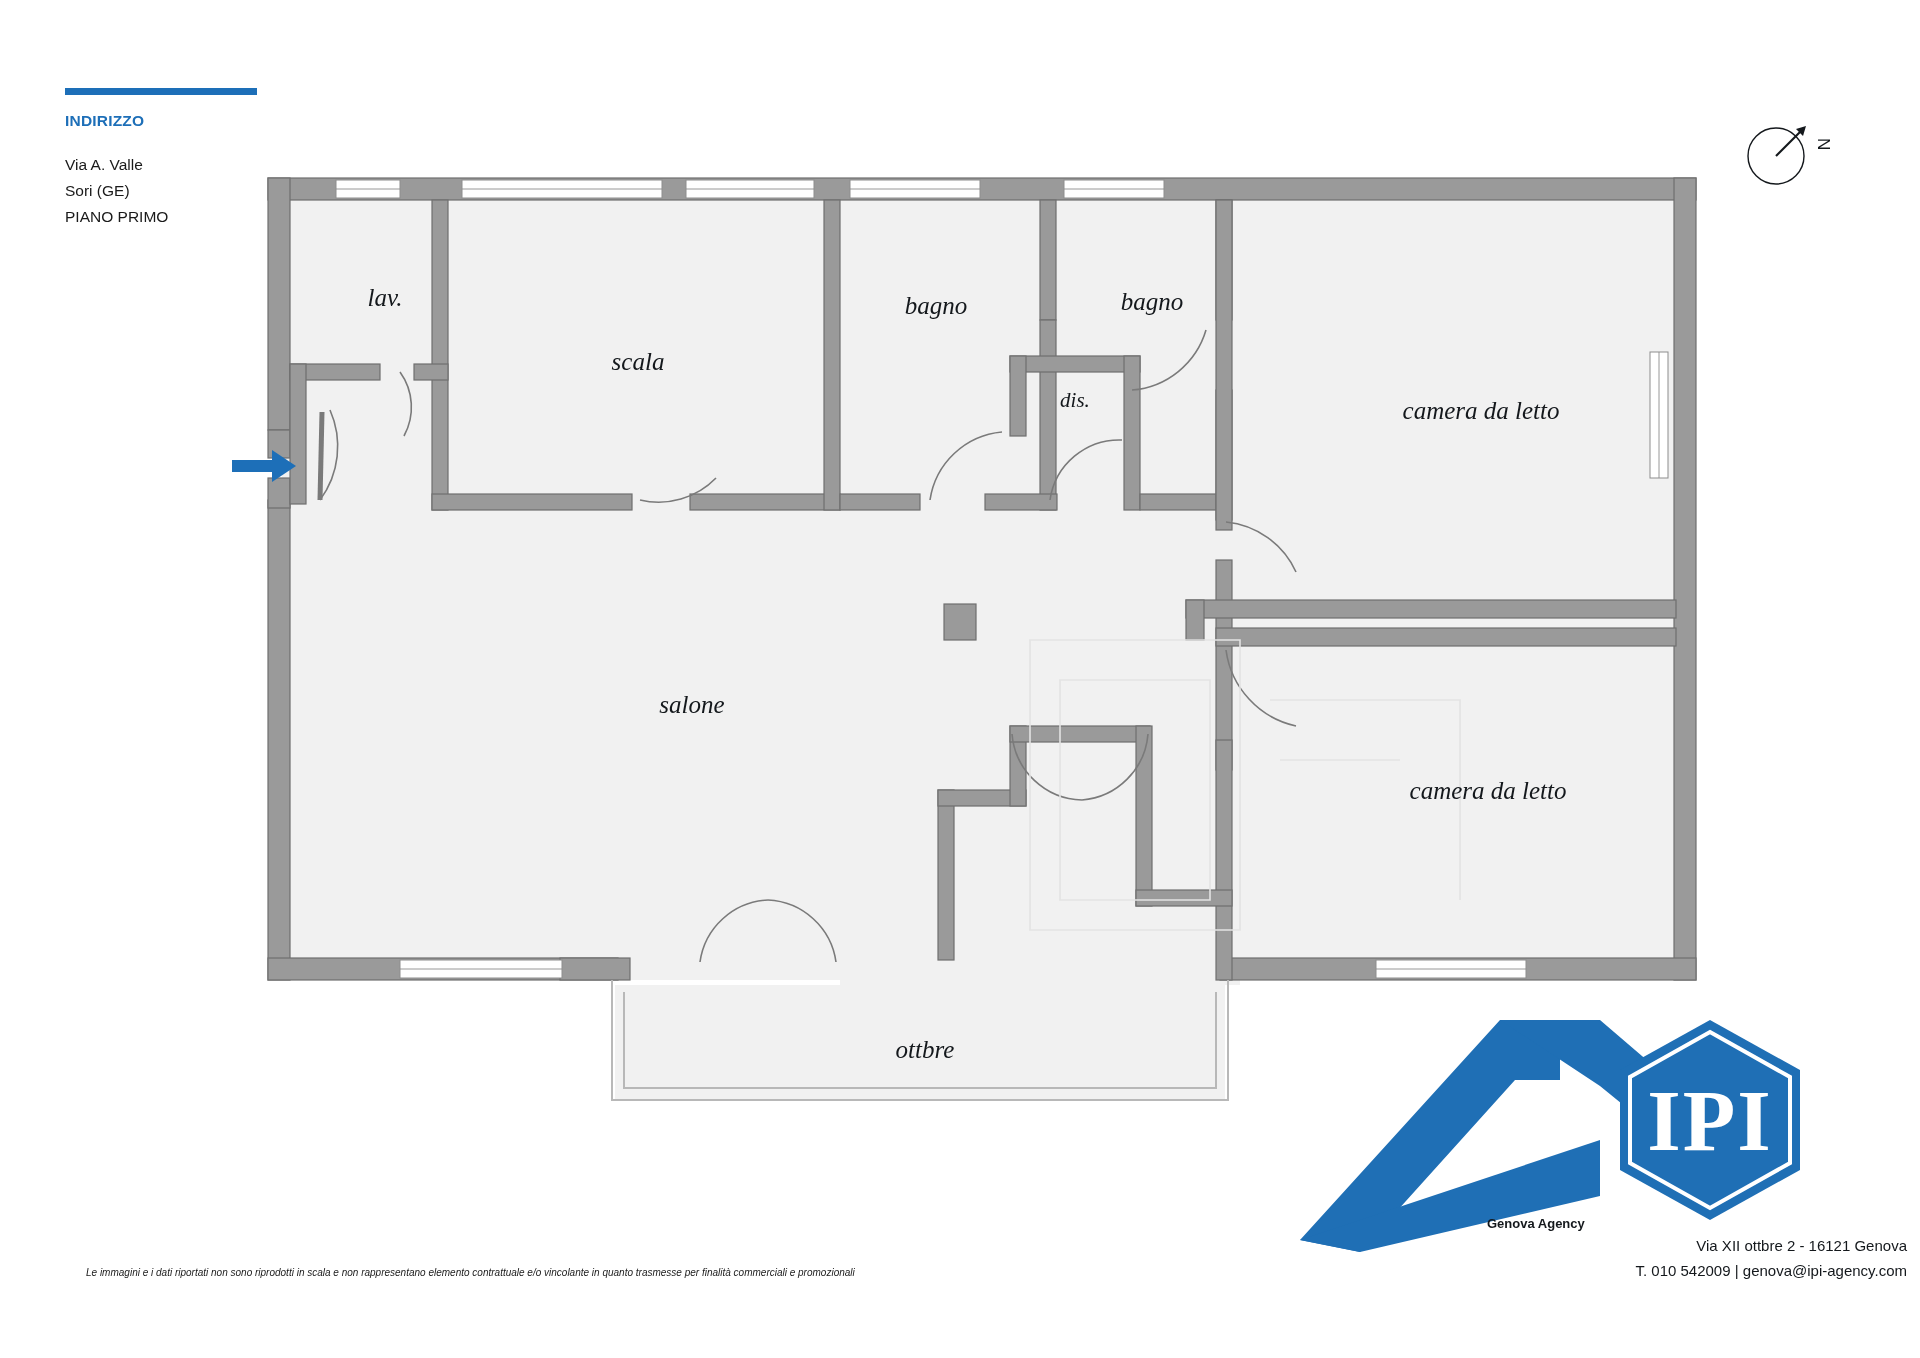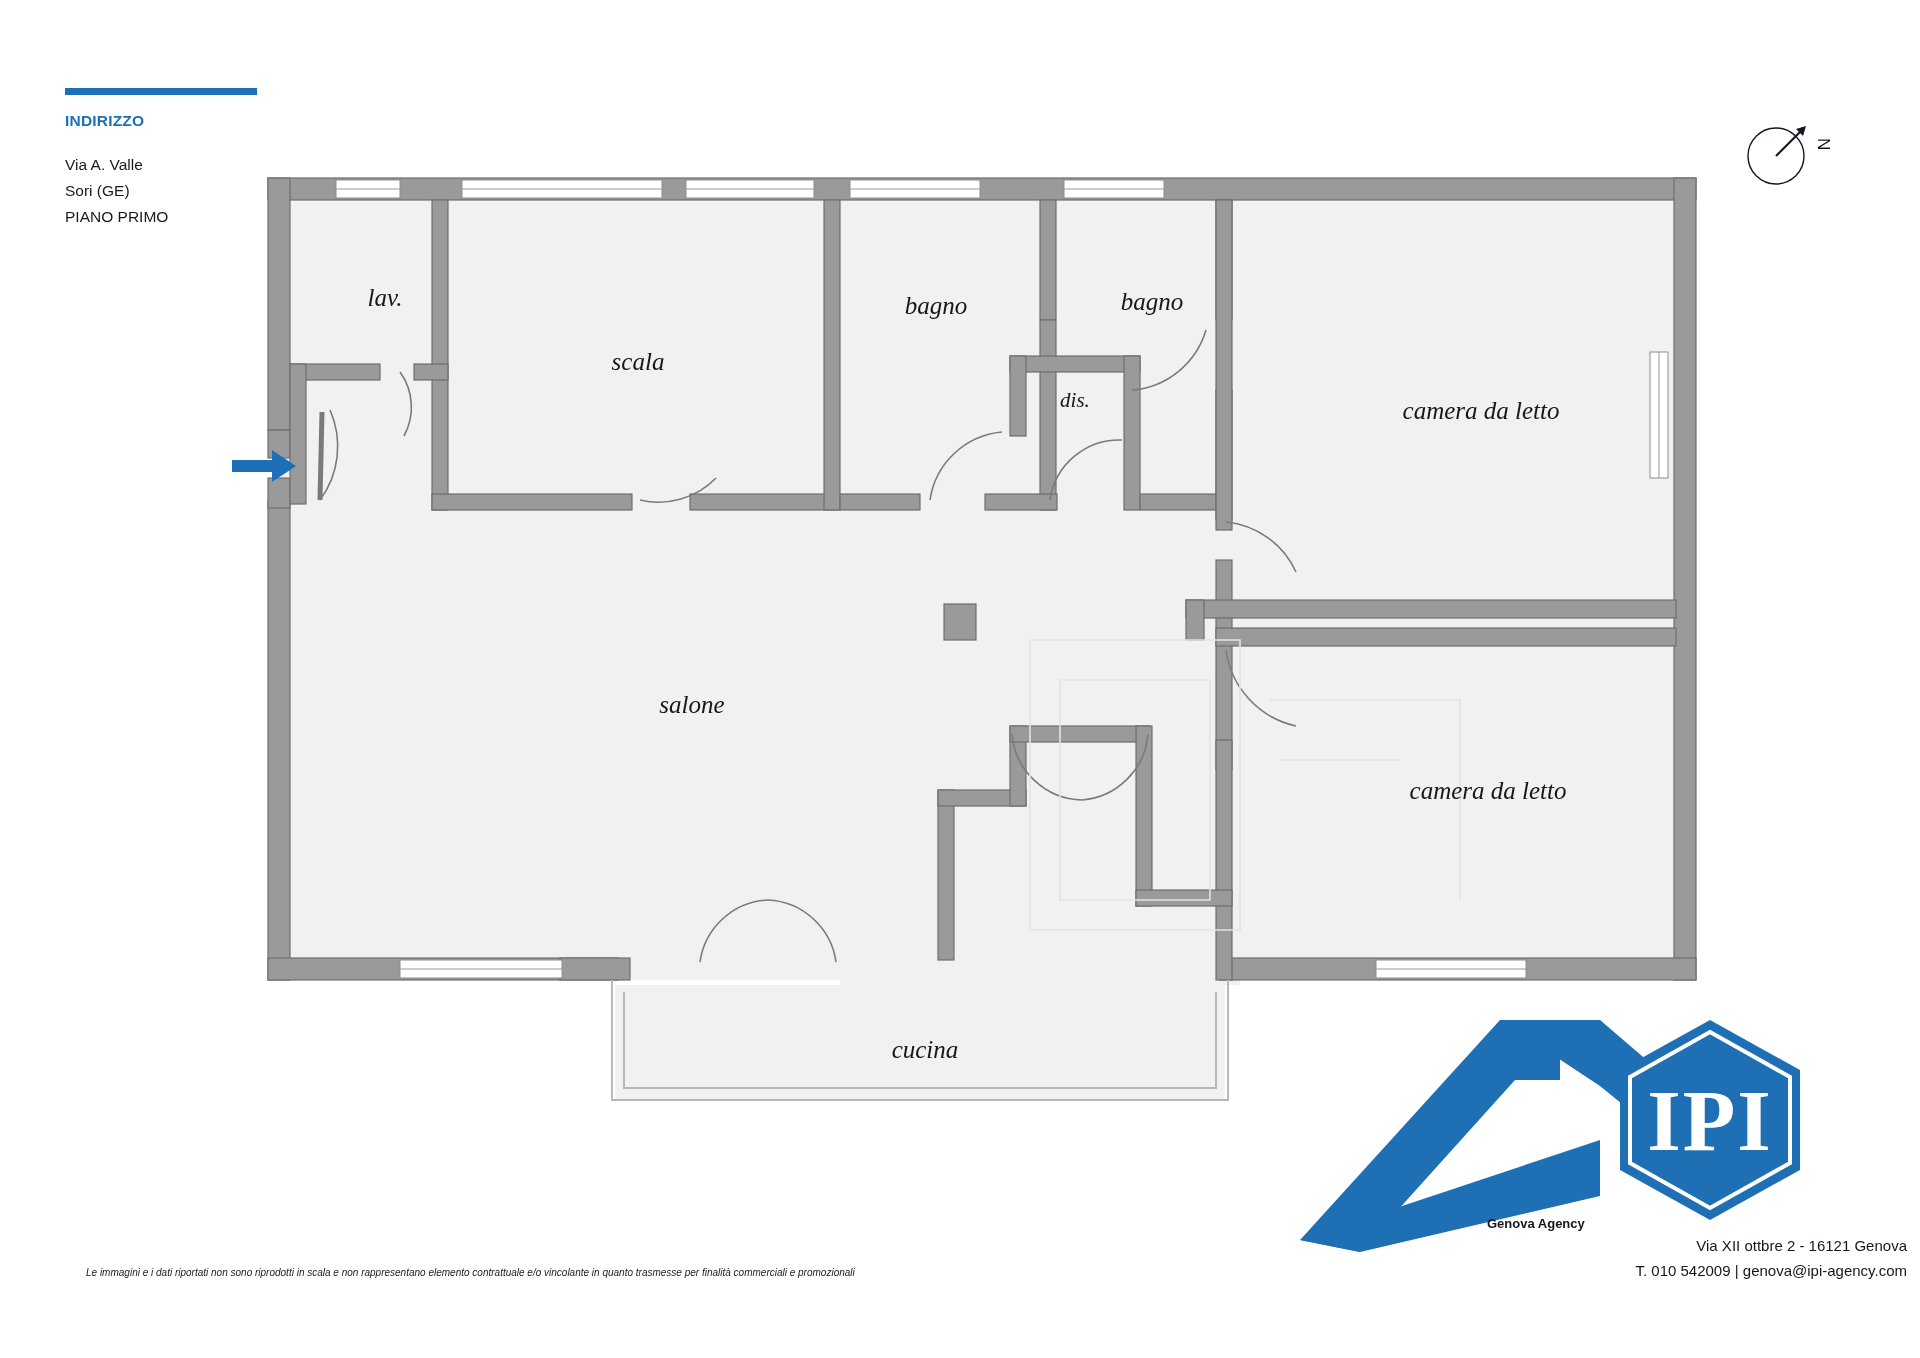--- a/index.html
+++ b/index.html
@@ -276,21 +276,21 @@
 
 <div>
   <div class="room-label" style="left:385px;  top:298px;">lav.</div>
   <div class="room-label" style="left:638px;  top:362px;">scala</div>
   <div class="room-label" style="left:936px;  top:306px;">bagno</div>
   <div class="room-label" style="left:1152px; top:302px;">bagno</div>
   <div class="room-label small" style="left:1075px; top:400px;">dis.</div>
   <div class="room-label" style="left:1481px; top:411px;">camera da letto</div>
   <div class="room-label" style="left:1488px; top:791px;">camera da letto</div>
   <div class="room-label" style="left:692px;  top:705px;">salone</div>
-  <div class="room-label" style="left:925px;  top:1050px;">cucina</div>
+  <div class="room-label" style="left:925px;  top:1050px;">ottbre</div>
 </div>
 
 <div id="disclaimer">Le immagini e i dati riportati non sono riprodotti in scala e non rappresentano elemento contrattuale e/o vincolante in quanto trasmesse per finalità commerciali e promozionali</div>
 
 <div id="logo-block">
   <svg width="560" height="320" viewBox="0 0 560 320">
 
     <path d="M 0 240 L 200 20 L 260 20 L 260 80 L 215 80 L 60 252 Z" fill="#1f6fb5"></path>
     <path d="M 0 240 L 60 252 L 300 196 L 300 140 Z" fill="#1f6fb5"></path>
     <path d="M 200 20 L 300 20 L 440 140 L 440 200 L 300 86 Z" fill="#1f6fb5"></path>

